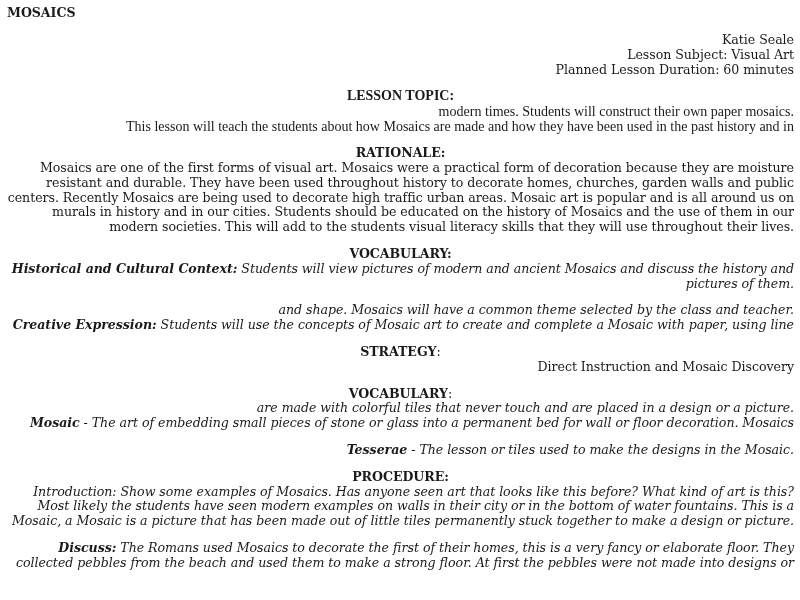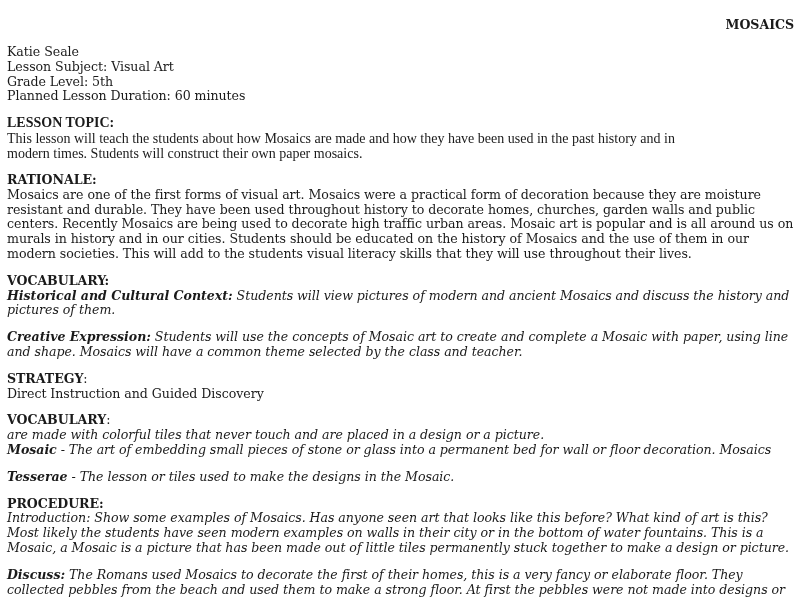--- a/index.html
+++ b/index.html
@@ -15,30 +15,31 @@
       font-size: 12.6px;
       line-height: 14.8px;
       color: #1a1a1a;
       letter-spacing: -0.05px;
     }
     .page {
       position: relative;
       padding: 6px 6px 0 7px;
     }
     .title {
-      text-align: right;
+      text-align: left;
       font-weight: bold;
-      margin: 12px 0 12px 0;
+      margin: 0 0 12px 0;
       height: 15px;
     }
-    .line { display: block; white-space: nowrap; }
+    .line { display: block; white-space: nowrap; text-align: right; }
     .section { margin-top: 12px; }
     .heading {
       font-weight: bold;
       display: block;
+      text-align: center;
     }
     .heading.condensed {
       font-family: "Liberation Serif", serif;
       font-size: 14px;
       letter-spacing: 0;
     }
     .para { margin: 0; font-style: italic; }
     .para + .para { margin-top: 12px; }
     .term { font-weight: bold; }
     .lt-body {
@@ -51,56 +52,55 @@
 </head>
 <body>
 
 <div class="page">
 
   <div class="title">MOSAICS</div>
 
   <div>
     <span class="line">Katie Seale</span>
     <span class="line">Lesson Subject: Visual Art</span>
-    <span class="line">Grade Level: 5th</span>
     <span class="line">Planned Lesson Duration: 60 minutes</span>
   </div>
 
   <div class="section">
     <span class="heading condensed">LESSON TOPIC:</span>
     <div class="lt-body">
+      <span class="line">modern times. Students will construct their own paper mosaics.</span>
       <span class="line">This lesson will teach the students about how Mosaics are made and how they have been used in the past history and in</span>
-      <span class="line">modern times. Students will construct their own paper mosaics.</span>
     </div>
   </div>
 
   <div class="section">
     <span class="heading">RATIONALE:</span>
     <span class="line">Mosaics are one of the first forms of visual art. Mosaics were a practical form of decoration because they are moisture</span>
     <span class="line">resistant and durable. They have been used throughout history to decorate homes, churches, garden walls and public</span>
     <span class="line">centers. Recently Mosaics are being used to decorate high traffic urban areas. Mosaic art is popular and is all around us on</span>
     <span class="line">murals in history and in our cities. Students should be educated on the history of Mosaics and the use of them in our</span>
     <span class="line">modern societies. This will add to the students visual literacy skills that they will use throughout their lives.</span>
   </div>
 
   <div class="section">
     <span class="heading">VOCABULARY:</span>
     <div class="para">
       <span class="line"><span class="term">Historical and Cultural Context:</span><span style="white-space:pre"> Students will view pictures of modern and ancient Mosaics and discuss the history and</span></span>
       <span class="line">pictures of them.</span>
     </div>
     <div class="para">
+      <span class="line">and shape. Mosaics will have a common theme selected by the class and teacher.</span>
       <span class="line"><span class="term">Creative Expression:</span><span style="white-space:pre"> Students will use the concepts of Mosaic art to create and complete a Mosaic with paper, using line</span></span>
-      <span class="line">and shape. Mosaics will have a common theme selected by the class and teacher.</span>
     </div>
   </div>
 
   <div class="section">
     <span class="heading"><span>STRATEGY</span><span style="font-weight:normal">:</span></span>
-    <span class="line">Direct Instruction and Guided Discovery</span>
+    <span class="line">Direct Instruction and Mosaic Discovery</span>
   </div>
 
   <div class="section">
     <span class="heading"><span>VOCABULARY</span><span style="font-weight:normal">:</span></span>
     <div class="para">
       <span class="line">are made with colorful tiles that never touch and are placed in a design or a picture.</span>
       <span class="line"><span class="term">Mosaic</span><span style="white-space:pre"> - The art of embedding small pieces of stone or glass into a permanent bed for wall or floor decoration. Mosaics</span></span>
     </div>
     <div class="para">
       <span class="line"><span class="term">Tesserae</span><span style="white-space:pre"> - The lesson or tiles used to make the designs in the Mosaic.</span></span>

